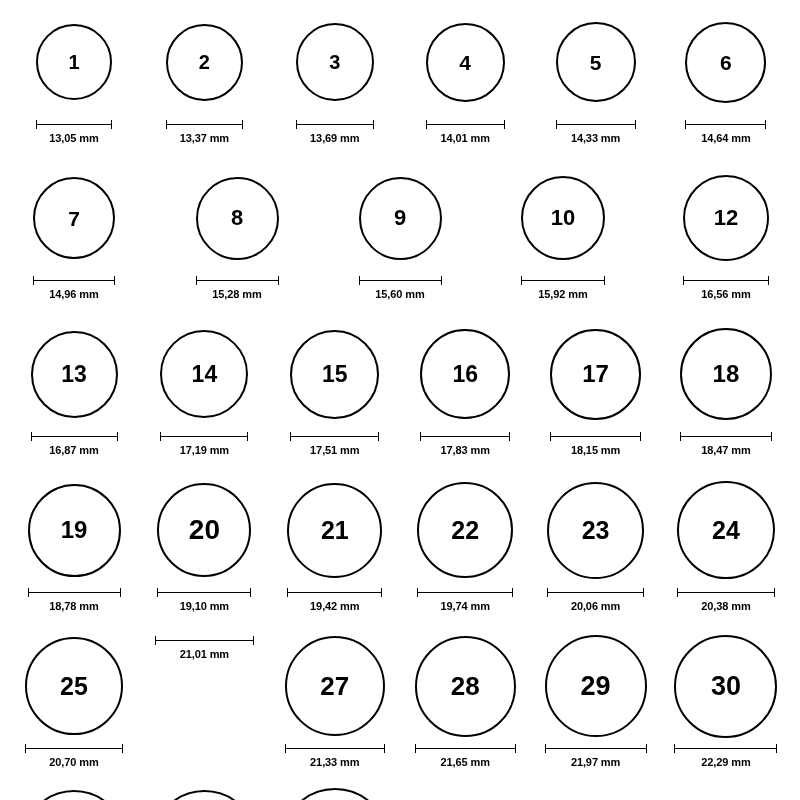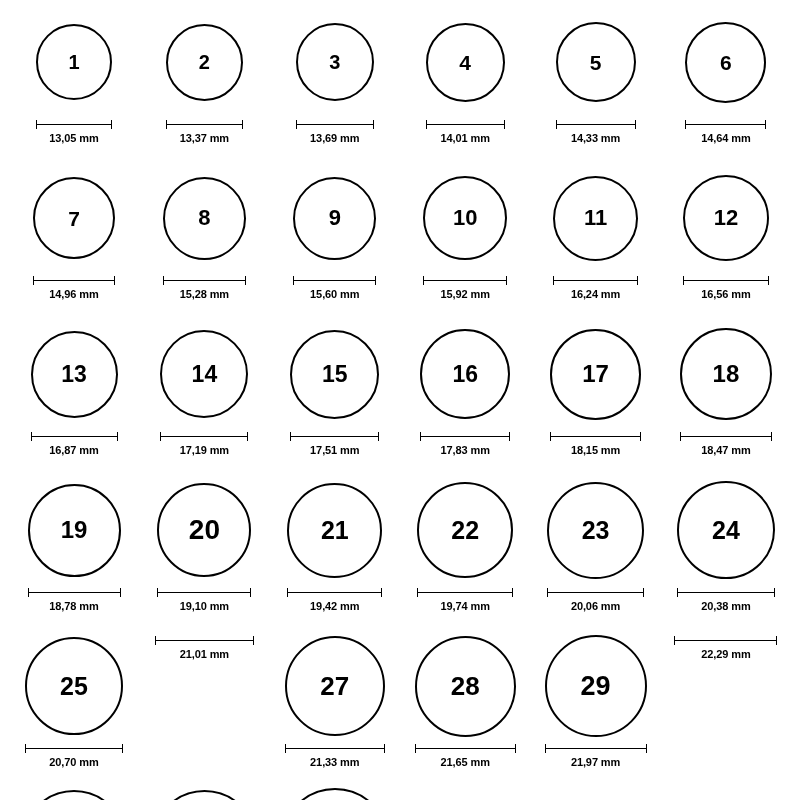--- a/index.html
+++ b/index.html
@@ -219,33 +219,20 @@
         </div>
         <div class="measure" style="width: 84px;">
           <span class="bar"></span>
           <span class="tick left"></span>
           <span class="tick right"></span>
         </div>
         <div class="mm-label">15,92 mm</div>
       </div>
       <div class="cell">
         <div class="ring-wrap" style="height: 108px;">
-          <div class="ring" style="width: 85px; height: 85px;">
-            <span class="ring-number" style="font-size: 22px;">11</span>
-          </div>
-        </div>
-        <div class="measure" style="width: 85px;">
-          <span class="bar"></span>
-          <span class="tick left"></span>
-          <span class="tick right"></span>
-        </div>
-        <div class="mm-label">16,24 mm</div>
-      </div>
-      <div class="cell">
-        <div class="ring-wrap" style="height: 108px;">
           <div class="ring" style="width: 86px; height: 86px;">
             <span class="ring-number" style="font-size: 22px;">12</span>
           </div>
         </div>
         <div class="measure" style="width: 86px;">
           <span class="bar"></span>
           <span class="tick left"></span>
           <span class="tick right"></span>
         </div>
         <div class="mm-label">16,56 mm</div>
@@ -466,20 +453,25 @@
           </div>
         </div>
         <div class="measure" style="width: 102px;">
           <span class="bar"></span>
           <span class="tick left"></span>
           <span class="tick right"></span>
         </div>
         <div class="mm-label">21,97 mm</div>
       </div>
       <div class="cell">
+        <div class="ring-wrap" style="height: 108px;">
+          <div class="ring" style="width: 103px; height: 103px;">
+            <span class="ring-number" style="font-size: 27px;">30</span>
+          </div>
+        </div>
         <div class="measure" style="width: 103px;">
           <span class="bar"></span>
           <span class="tick left"></span>
           <span class="tick right"></span>
         </div>
         <div class="mm-label">22,29 mm</div>
       </div>
     </div>
     <div class="row" style="margin-bottom: 20px;">
       <div class="cell">

